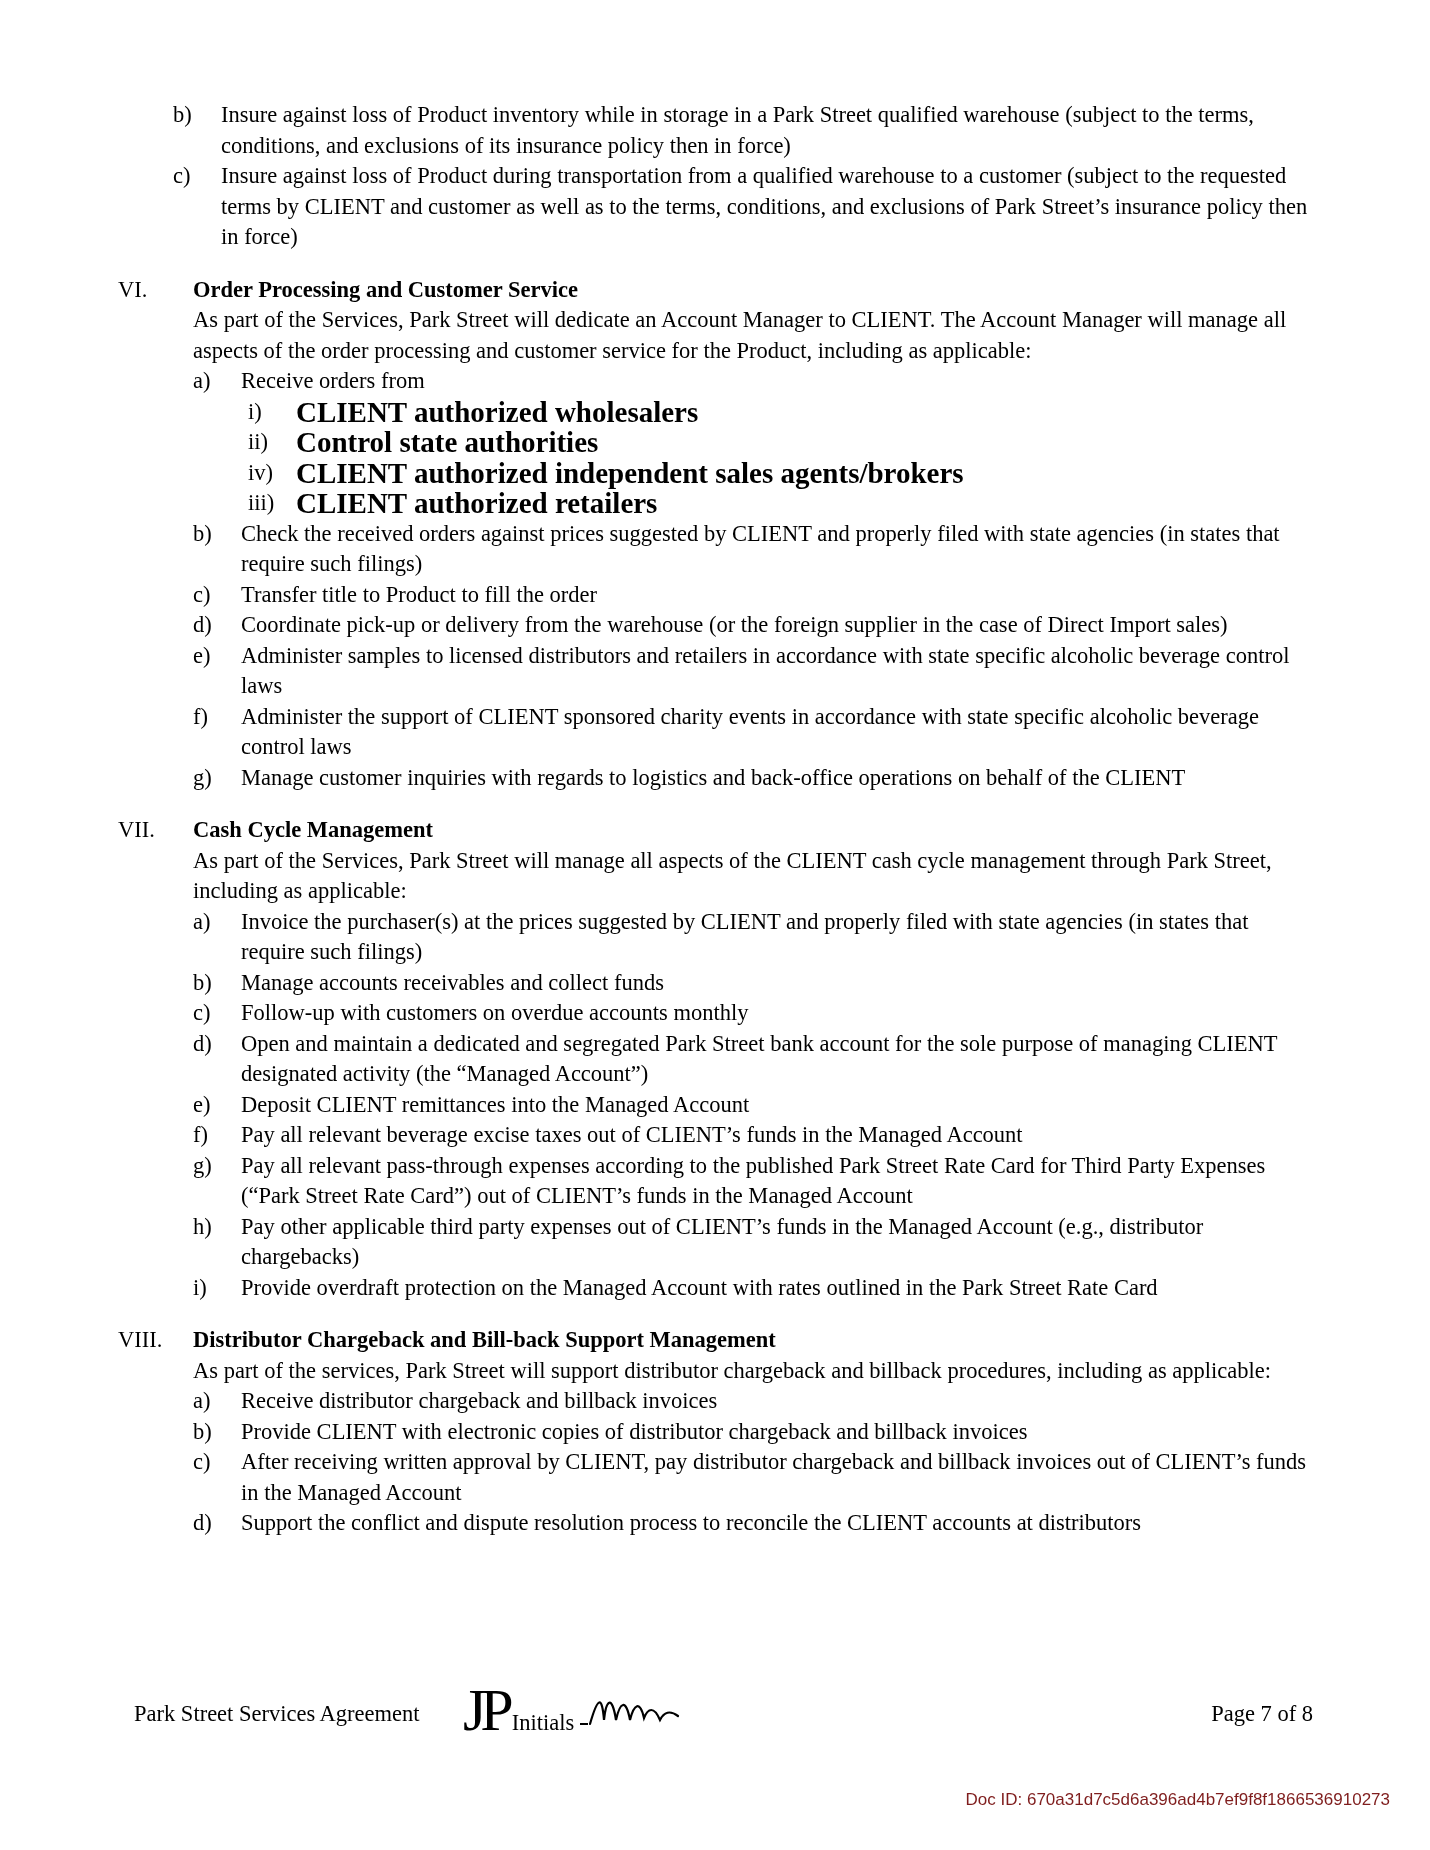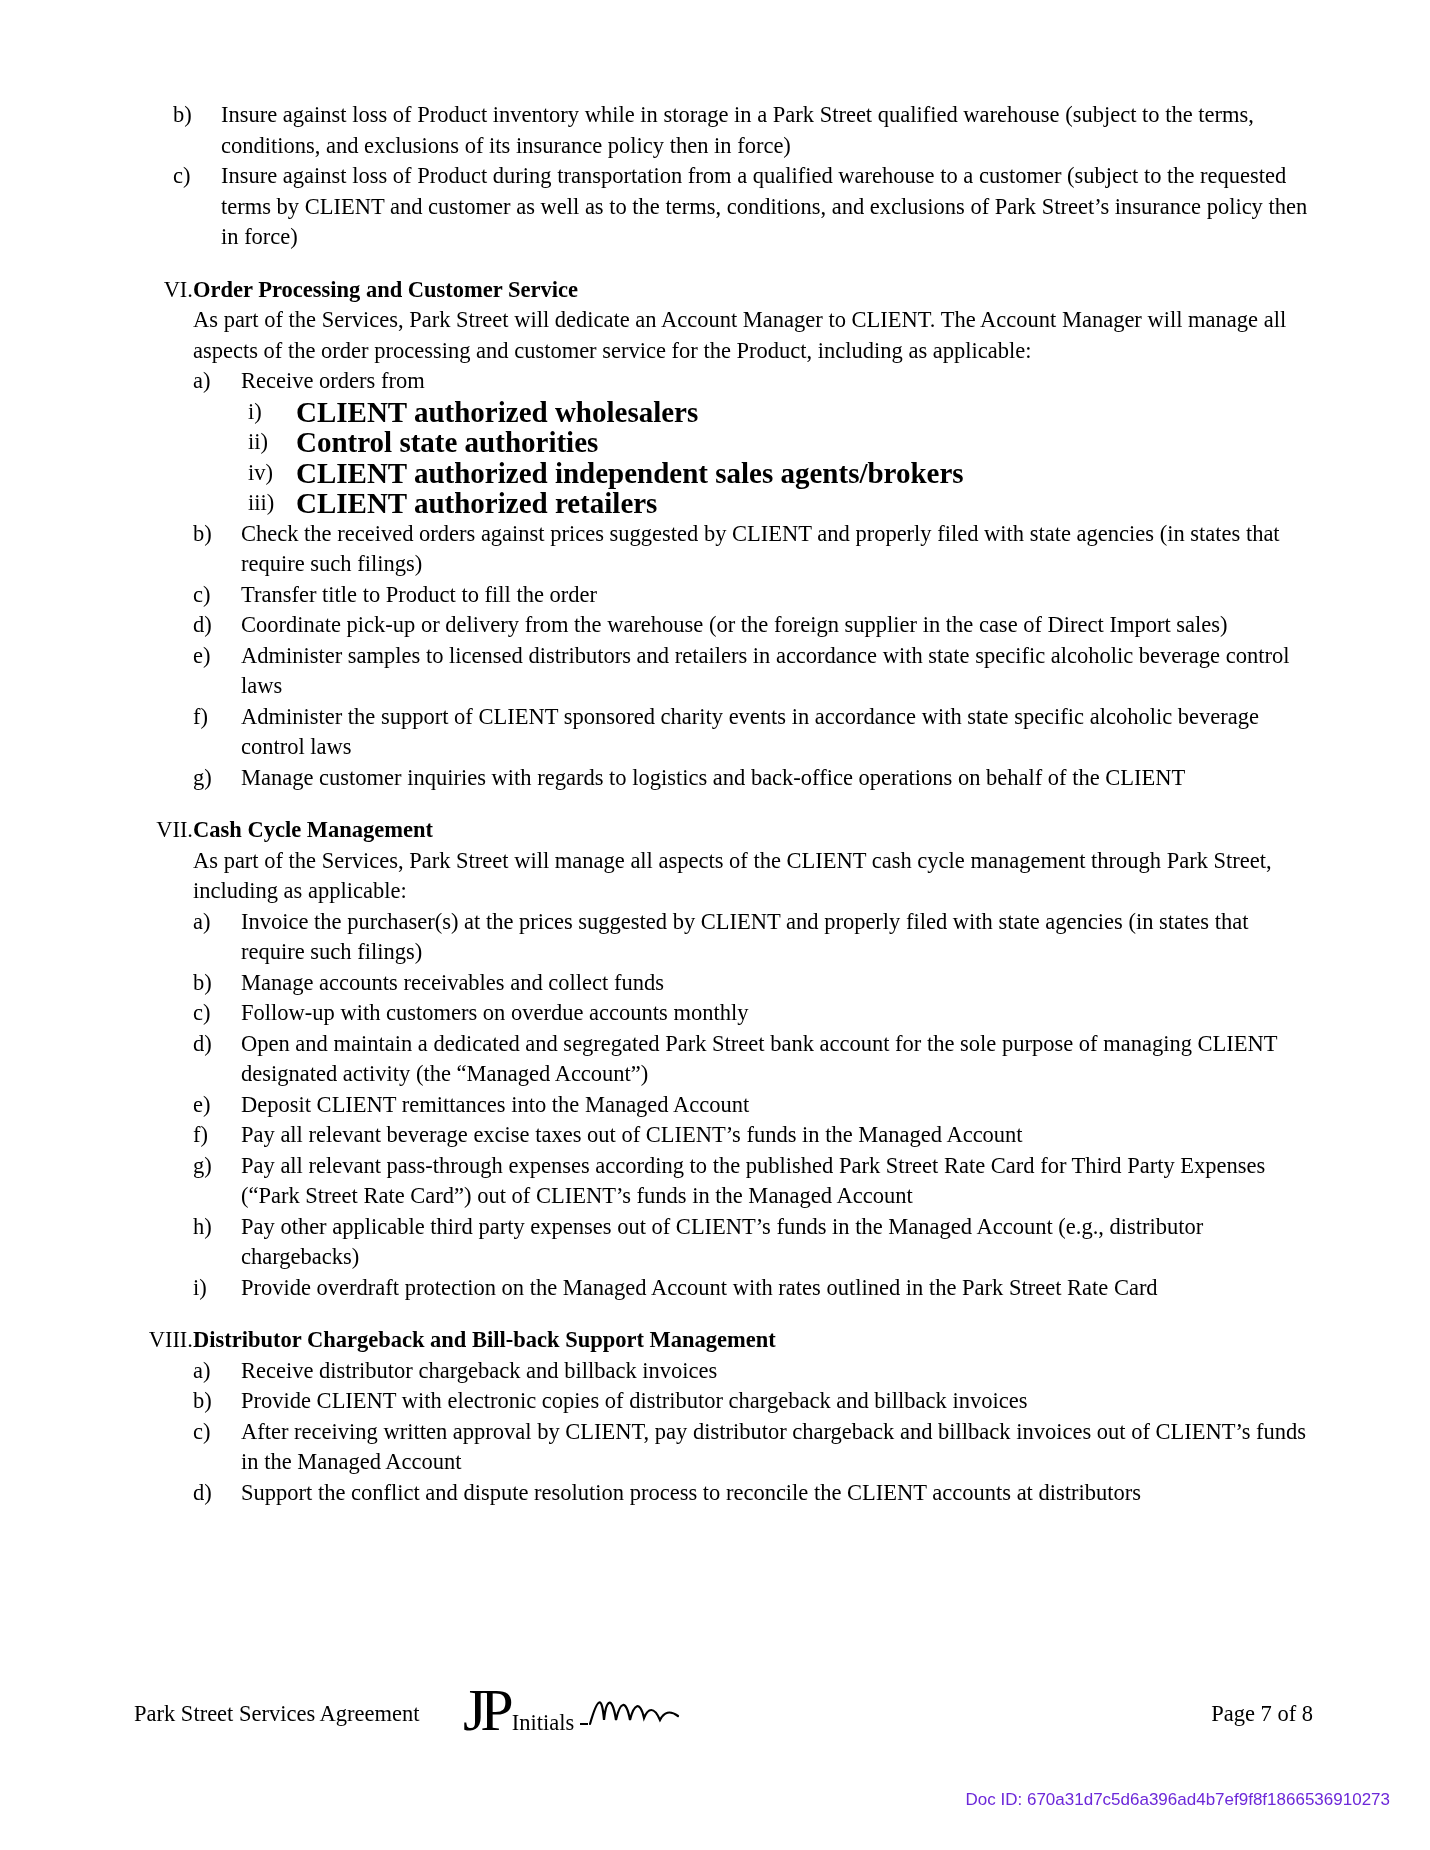--- a/index.html
+++ b/index.html
@@ -58,21 +58,21 @@
   
   .section {
     margin-top: 22px;
     display: flex;
   }
   .section .sec-num {
     width: 75px;
     flex: 0 0 75px;
     font-size: 22.5px;
     line-height: 30.5px;
-    text-align: right;
+    text-align: left;
     padding-left: 0px;
   }
   .section .sec-body {
     flex: 1 1 auto;
   }
   .sec-title {
     font-weight: bold;
     font-size: 22.5px;
     line-height: 30.5px;
   }
@@ -138,21 +138,21 @@
     right: 0px;
     top: 15px;
     font-size: 22.5px;
   }
   .docid {
     position: absolute;
     right: 40px;
     top: 1790px;
     font-family: "Liberation Sans", sans-serif;
     font-size: 17px;
-    color: #6d28d9;
+    color: #7f1d1d;
   }
 </style>
 </head>
 <body>
 
 <div class="page">
 
   <div class="content">
 
     <div class="top-list">
@@ -262,20 +262,21 @@
           <div class="marker">i)</div>
           <div class="text">Provide overdraft protection on the Managed Account with rates outlined in the Park Street Rate Card</div>
         </div>
       </div>
     </div>
 
     <div class="section">
       <div class="sec-num">VIII.</div>
       <div class="sec-body">
         <div class="sec-title">Distributor Chargeback and Bill-back Support Management</div>
+        <div class="sec-intro">As part of the services, Park Street will support distributor chargeback and billback procedures, including as applicable:</div>
 
         <div class="lvl-letter">
           <div class="marker">a)</div>
           <div class="text">Receive distributor chargeback and billback invoices</div>
         </div>
         <div class="lvl-letter">
           <div class="marker">b)</div>
           <div class="text">Provide CLIENT with electronic copies of distributor chargeback and billback invoices</div>
         </div>
         <div class="lvl-letter">

